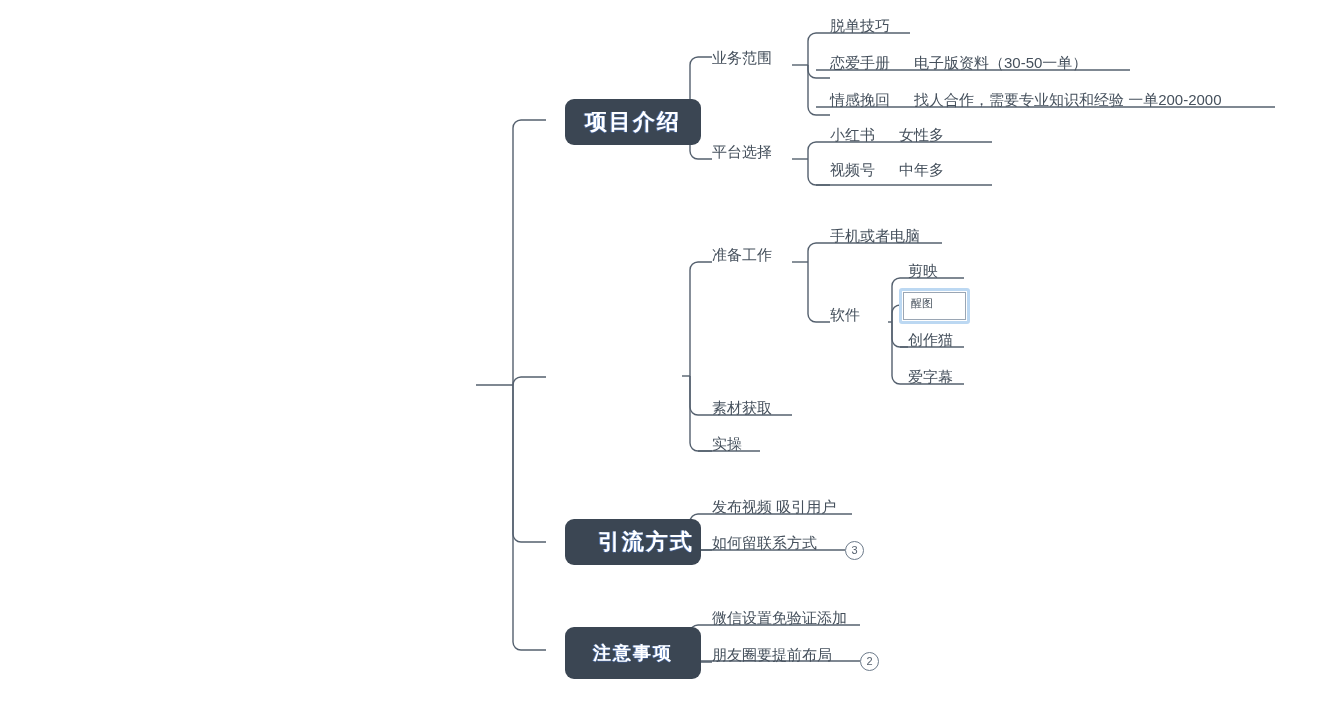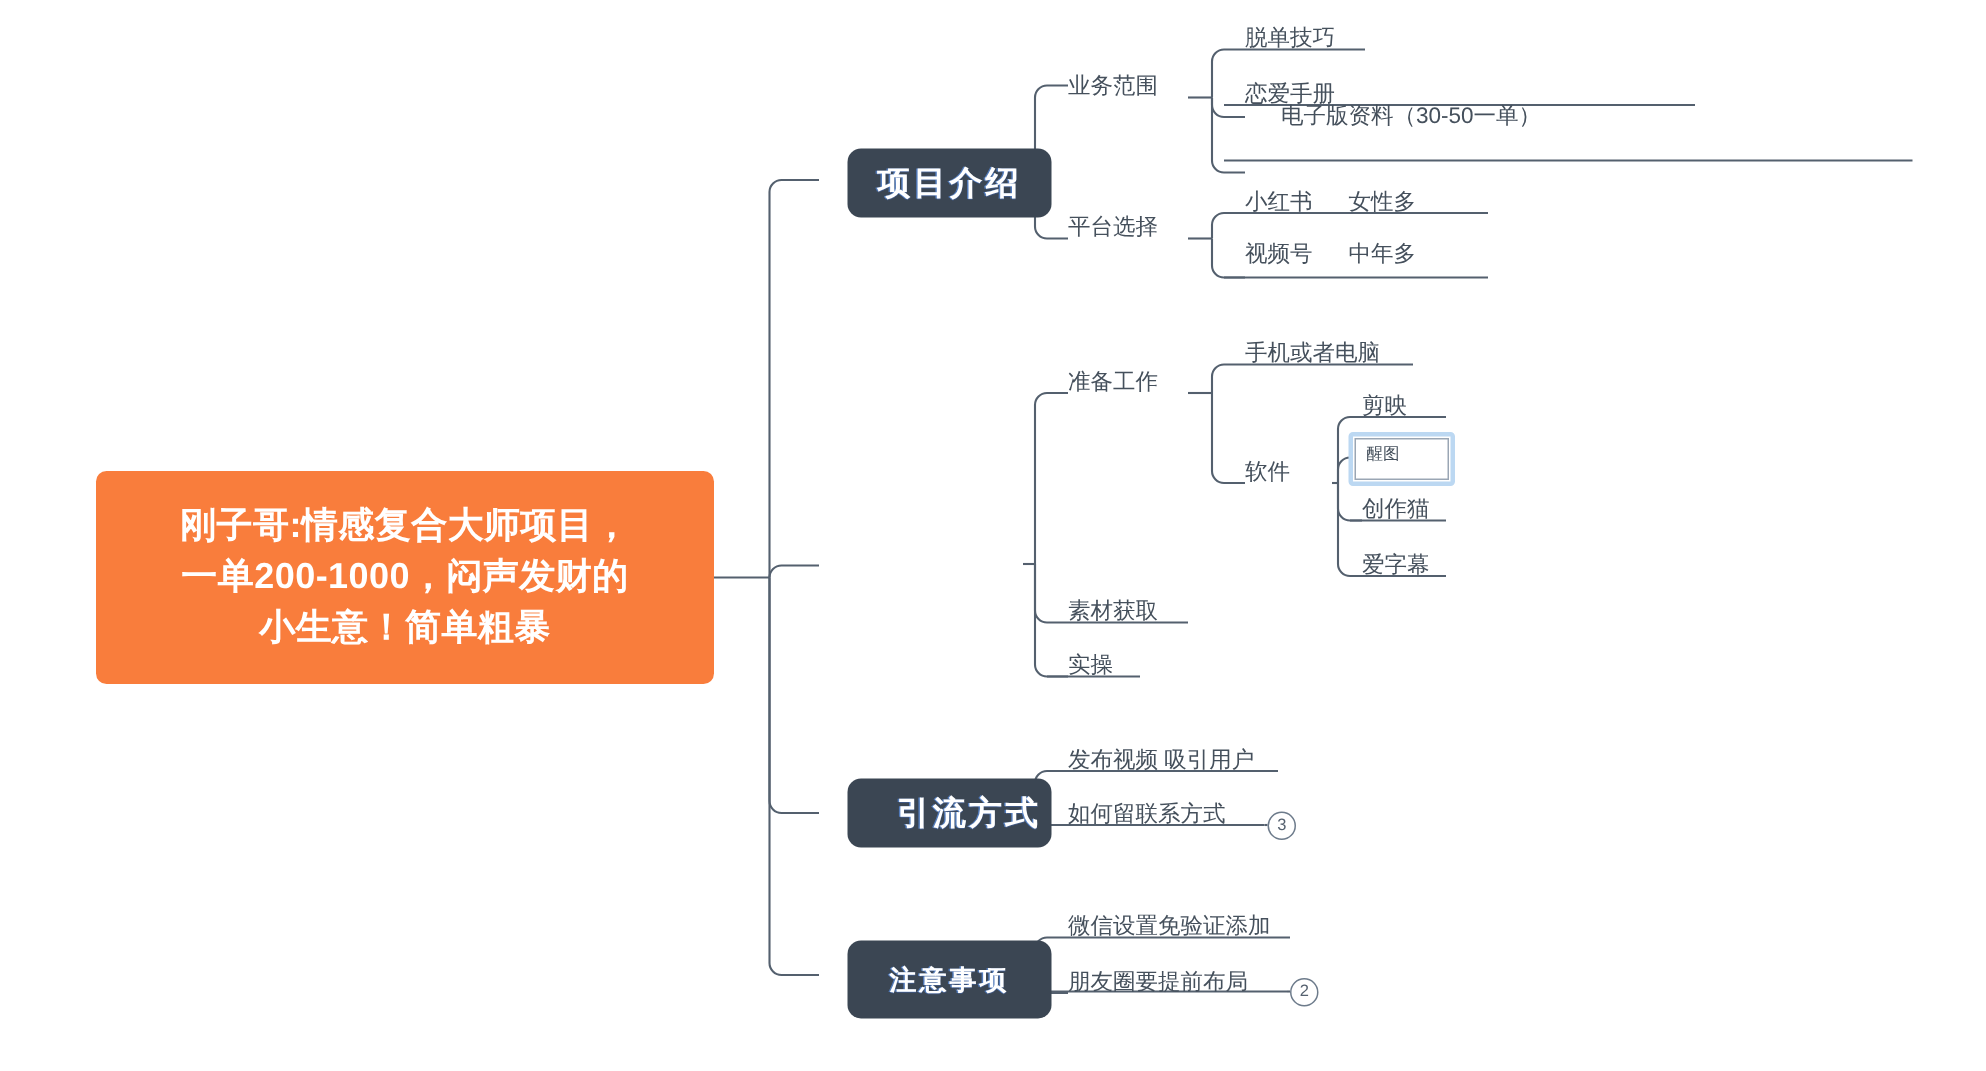--- a/index.html
+++ b/index.html
@@ -150,27 +150,20 @@
       <path d="M698,550 H843"></path>
 
       <path d="M712,625 H860"></path>
       <path d="M698,661 H858"></path>
 
       <path d="M843,550 H845"></path>
       <path d="M858,661 H860"></path>
     </g>
   </svg>
 
-  <div class="root-node" style="left:64px;top:314px;width:412px;height:142px;font-size:24px;">
-    <div>
-      <div>刚子哥:情感复合大师项目，</div>
-      <div>一单200-1000，闷声发财的</div>
-      <div>小生意！简单粗暴</div>
-    </div>
-  </div>
 
   <div class="branch-node" style="left:546px;top:99px;width:136px;height:46px;font-size:22px;">
     <span>项目介绍</span>
   </div>
 
 
   <div class="branch-node" style="left:546px;top:519px;width:136px;height:46px;font-size:22px;padding-left:26px;">
     <span>引流方式</span>
   </div>
 
@@ -179,25 +172,29 @@
   </div>
 
   <div class="leaf" style="left:712px;top:50px;font-size:15px;">
     <span class="seg">业务范围</span>
   </div>
 
   <div class="leaf" style="left:830px;top:18px;font-size:15px;">
     <span class="seg">脱单技巧</span>
   </div>
 
-  <div class="leaf" style="left:830px;top:55px;font-size:15px;flex-direction:column;">
+  <div class="leaf" style="left:830px;top:55px;font-size:15px;">
     <span class="seg">恋爱手册</span>
     <span class="seg gap">电子版资料（30-50一单）</span>
   </div>
 
+  <div class="leaf" style="left:830px;top:92px;font-size:15px;">
+    <span class="seg">情感挽回</span>
+    <span class="seg gap">找人合作，需要专业知识和经验 一单200-2000</span>
+  </div>
 
   <div class="leaf" style="left:712px;top:144px;font-size:15px;">
     <span class="seg">平台选择</span>
   </div>
 
   <div class="leaf" style="left:830px;top:127px;font-size:15px;">
     <span class="seg">小红书</span>
     <span class="seg gap">女性多</span>
   </div>
 

